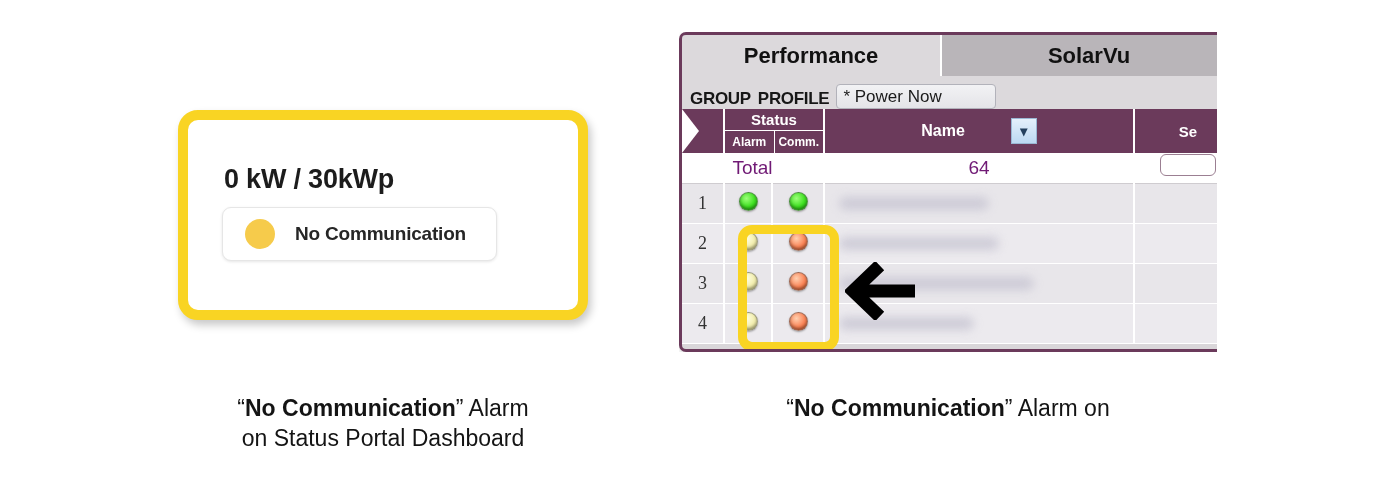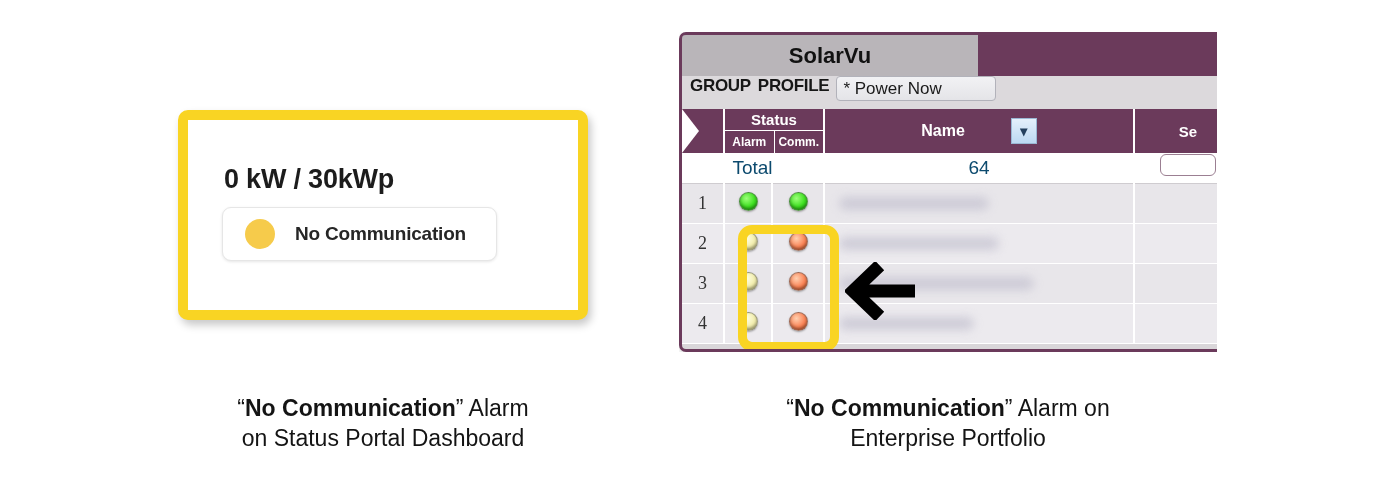--- a/index.html
+++ b/index.html
@@ -23,21 +23,21 @@
     position: absolute;
     left: 178px; top: 110px;
     width: 410px; height: 210px;
   }
 
   .kpi-card {
     position: relative;
     width: 100%; height: 100%;
     background: #ffffff;
     border: 10px solid #F9D423;
-    border-radius: 10px;
+    border-radius: 20px;
     box-shadow: 3px 5px 9px rgba(0,0,0,0.22);
     padding: 46px 0 0 34px;
   }
 
   .kpi-value {
     font-size: 27px;
     font-weight: bold;
     color: #1c1c1c;
     letter-spacing: -0.2px;
     line-height: 1;
@@ -111,21 +111,21 @@
   }
   .tab.inactive {
     width: 296px;
     background: #b9b5b9;
     border-right: none;
   }
 
   
   .filter-bar {
     display: flex;
-    align-items: flex-start;
+    align-items: flex-end;
     height: 33px;
     background: #dcd9dc;
     padding: 0 0 0 8px;
     gap: 7px;
   }
   .filter-label {
     font-size: 17px;
     font-weight: bold;
     color: #171717;
     letter-spacing: -0.3px;
@@ -243,21 +243,21 @@
     color: #23405e;
     font-weight: bold;
   }
 
   
   .total-row td {
     background: #ffffff;
     height: 30px;
     text-align: center;
     font-size: 19px;
-    color: #0c4a6e;
+    color: #701a75;
     border-right: 2px solid #ffffff;
     border-bottom: 1px solid #cfccd0;
   }
   .total-row td.cell-total-label {
     background: #ffffff;
     font-weight: normal;
   }
   .sel-chip {
     display: inline-block;
     width: 56px; height: 22px;
@@ -345,20 +345,21 @@
         <span class="status-dot-lg" style="background: rgb(246, 203, 75);"></span>
         <span class="status-pill-label">No Communication</span>
       </div>
     </div>
   </div>
 
   <div id="right-panel">
     <div class="portal-frame">
 
       <div class="tab-strip">
+        <div class="tab active">Performance</div>
         <div class="tab inactive">SolarVu</div>
       </div>
 
       <div class="filter-bar">
         <span class="filter-label">GROUP</span>
         <span class="filter-label">PROFILE</span>
         <div class="select-box" id="profile-select">
           <span>* Power Now</span>
         </div>
       </div>
@@ -455,16 +456,15 @@
     </svg>
   </div>
 
   <div class="caption" id="caption-left">
     <div>“<b>No Communication</b>”<span> Alarm</span></div>
     <div>on Status Portal Dashboard</div>
   </div>
 
   <div class="caption" id="caption-right">
     <div>“<b>No Communication</b>”<span> Alarm on</span></div>
-    <div>Enterprise Portfolio</div>
   </div>
 
 </div>
 
 </body></html>

